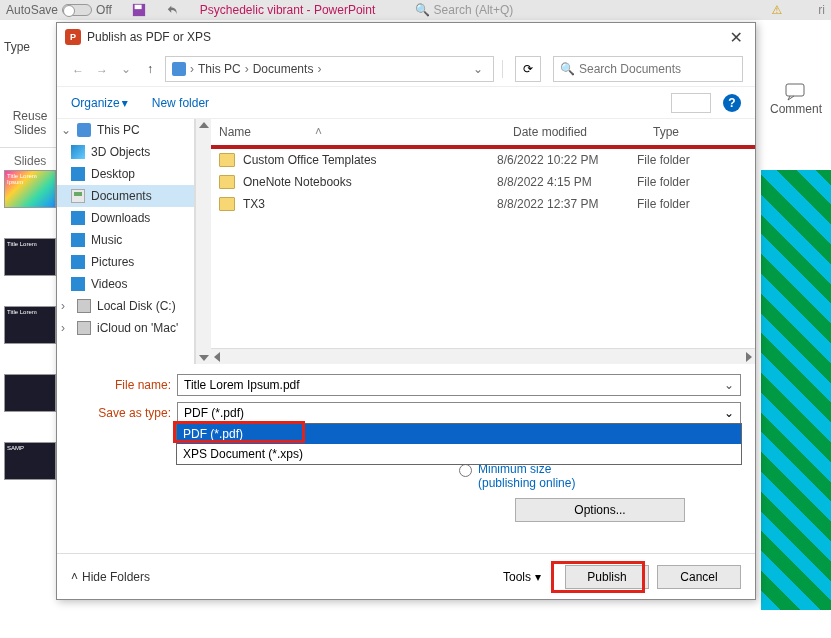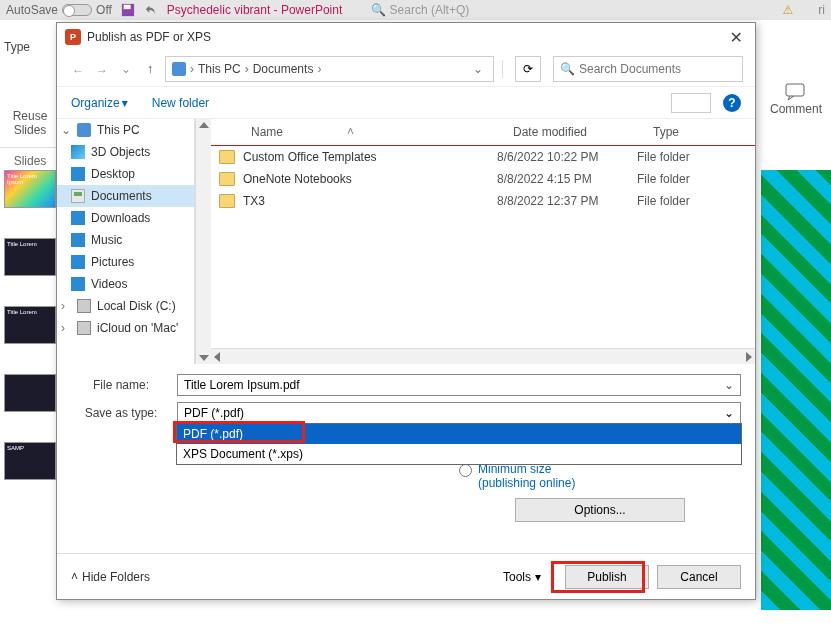--- a/index.html
+++ b/index.html
@@ -1,19 +1,19 @@
 <!DOCTYPE html>
 <html><head>
   <meta charset="utf-8">
   <style>
     * { margin:0; padding:0; box-sizing:border-box; font-family:"Segoe UI",Arial,sans-serif; font-size:12px; }
     body { background:#fff; width:831px; height:638px; position:relative; overflow:hidden; }
 
     
-    .ribbon-top { position:absolute; left:0; right:0; top:0; height:20px; background:#e6e6e6; display:flex; align-items:center; gap:9px; padding:0 6px; color:#666; }
+    .ribbon-top { position:absolute; left:0; right:0; top:0; height:20px; background:#e6e6e6; display:flex; align-items:center; gap:20px; padding:0 6px; color:#666; }
     .ribbon-top .autosave { display:flex; align-items:center; gap:4px; }
     .pill { width:30px; height:12px; border:1px solid #999; border-radius:6px; position:relative; background:#ddd;}
     .pill::after{content:"";width:10px;height:10px;border-radius:50%;background:#fff;border:1px solid #999;position:absolute;left:0;top:0;}
     .ribbon-top .qicon { width:14px; height:14px; }
     .ribbon-top .doc-title{color:#be185d;}
     .ribbon-top .search{color:#999;margin-left:20px;}
     .warn{margin-left:auto;color:#c90;}
 
     .home-tab{position:absolute;left:4px;top:40px;font-size:12px;color:#444;}
     .left-col{position:absolute;left:0;top:55px;width:60px;}
@@ -69,39 +69,39 @@
     .treeitem .ticon.pic{background:#2a8ad4;}
     .treeitem .ticon.vid{background:#2a8ad4;}
     .treeitem .ticon.drive{background:#ccc;border:1px solid #888;}
     .treeitem .exp{width:10px;color:#777;margin-left:-10px;}
     .treescroll{width:16px;background:#f1f1f1;border-left:1px solid #ddd;position:relative;}
     .treescroll::before,.treescroll::after{content:"";position:absolute;left:3px;width:0;height:0;border-left:5px solid transparent;border-right:5px solid transparent;}
     .treescroll::before{top:3px;border-bottom:6px solid #777;}
     .treescroll::after{bottom:3px;border-top:6px solid #777;}
 
     .listpane{flex:1;display:flex;flex-direction:column;}
-    .listhdr{display:flex;border-bottom:1px solid #b91c1c;color:#555;padding-left:32px;}
+    .listhdr{display:flex;border-bottom:4px solid #b91c1c;color:#555;}
     .listhdr .col{padding:6px 8px;}
     .c-name{flex:1;display:flex;align-items:center;gap:4px;}
     .c-date{width:140px;}
     .c-type{width:110px;}
     .listbody{flex:1;}
     .filerow{display:flex;padding:4px 8px;align-items:center;color:#333;}
     .filerow .ficon{width:16px;height:14px;background:#f7d774;border:1px solid #caa94d;border-radius:1px;margin-right:8px;}
     .filerow .f-name{flex:1;}
     .filerow .f-date{width:140px;color:#555;}
     .filerow .f-type{width:110px;color:#555;}
     .hscroll{height:16px;background:#f1f1f1;border-top:1px solid #ddd;position:relative;}
     .hscroll::before,.hscroll::after{content:"";position:absolute;top:3px;width:0;height:0;border-top:5px solid transparent;border-bottom:5px solid transparent;}
     .hscroll::before{left:3px;border-right:6px solid #777;}
     .hscroll::after{right:3px;border-left:6px solid #777;}
 
     .formarea{padding:10px 14px;}
     .frow{display:flex;align-items:center;margin-bottom:6px;}
-    .flabel{width:106px;text-align:center;padding-right:6px;color:#404040;}
+    .flabel{width:106px;text-align:right;padding-right:6px;color:#c2410c;}
     .finput{flex:1;height:22px;border:1px solid #888;padding:0 6px;display:flex;align-items:center;background:#fff;position:relative;}
     .finput .dd{margin-left:auto;color:#555;}
     .combo{flex:1;position:relative;}
     .combo .cv{height:22px;border:1px solid #888;padding:0 6px;display:flex;align-items:center;background:#fff;}
     .dropdown{position:absolute;left:-1px;right:-1px;top:21px;border:1px solid #666;background:#fff;z-index:5;}
     .dropdown .opt{padding:3px 6px;}
     .dropdown .opt.sel{background:#0a64c8;color:#fff;}
     .hlbox{position:absolute;left:-4px;top:19px;width:132px;height:22px;border:3px solid #e2231a;z-index:6;pointer-events:none;}
 
     .optarea{display:flex;padding:0 14px;}

